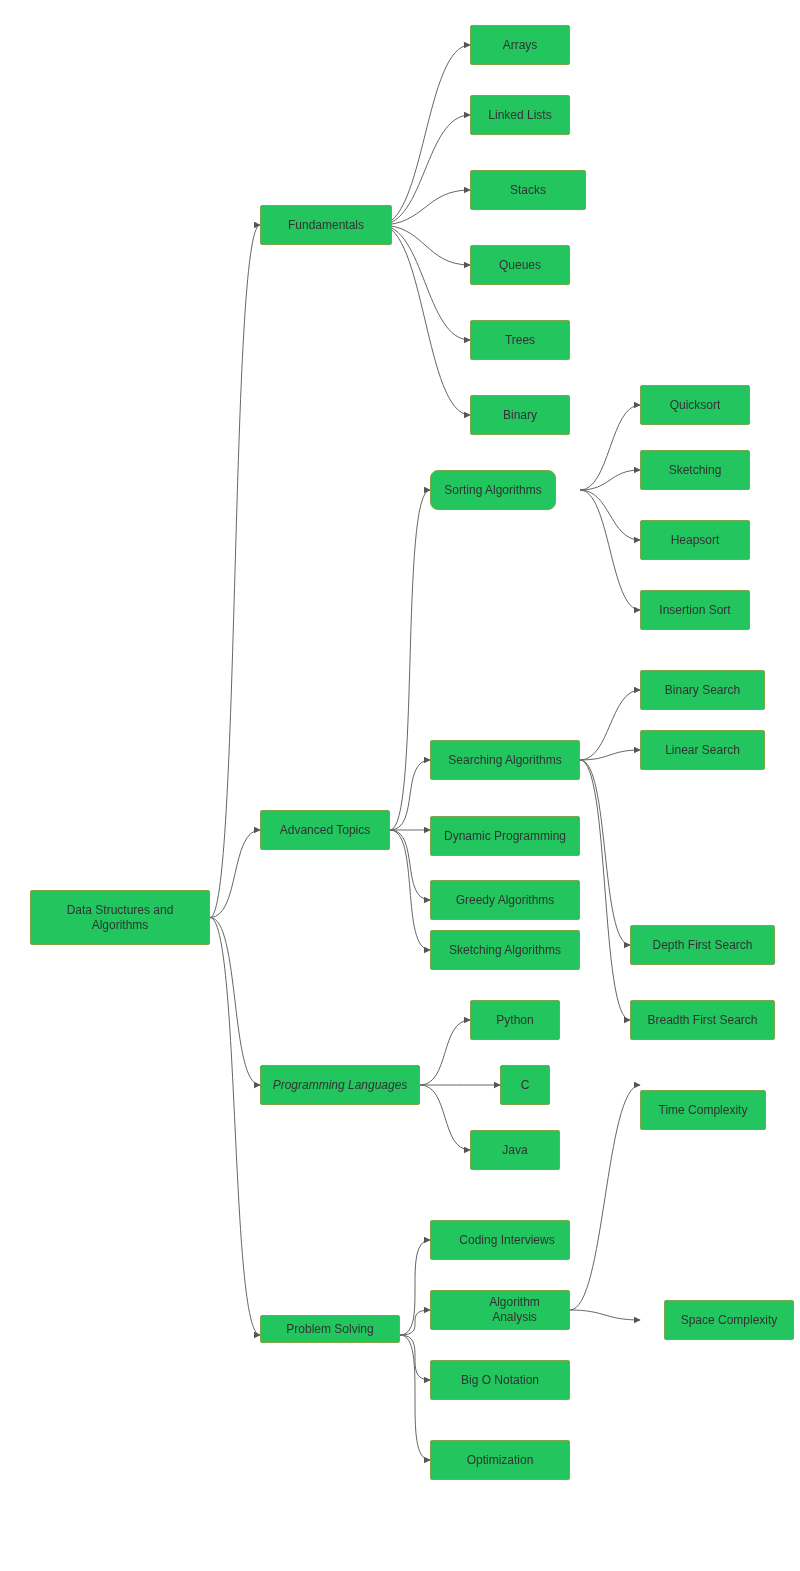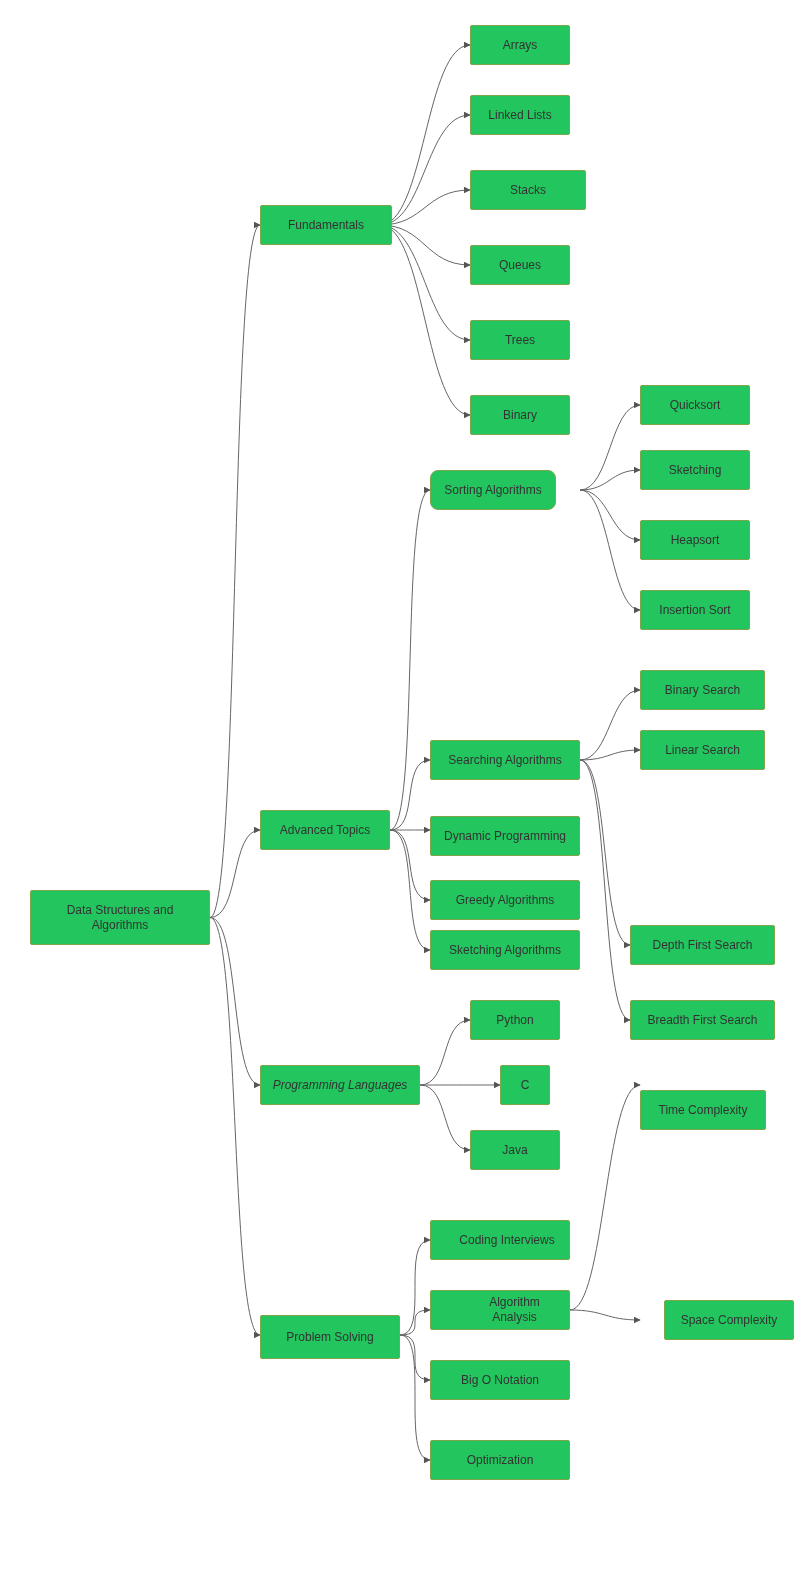--- a/index.html
+++ b/index.html
@@ -98,20 +98,20 @@
     <div class="node" style="left: 640px; top: 730px; width: 125px; height: 40px;">Linear Search</div>
     <div class="node" style="left: 630px; top: 925px; width: 145px; height: 40px;">Depth First Search</div>
     <div class="node" style="left: 630px; top: 1000px; width: 145px; height: 40px;">Breadth First Search</div>
     <div class="node" style="left: 430px; top: 816px; width: 150px; height: 40px;">Dynamic Programming</div>
     <div class="node" style="left: 430px; top: 880px; width: 150px; height: 40px;">Greedy Algorithms</div>
     <div class="node" style="left: 430px; top: 930px; width: 150px; height: 40px;">Sketching Algorithms</div>
     <div class="node" style="left: 260px; top: 1065px; width: 160px; height: 40px; font-style: italic;">Programming Languages</div>
     <div class="node" style="left: 470px; top: 1000px; width: 90px; height: 40px;">Python</div>
     <div class="node" style="left: 500px; top: 1065px; width: 50px; height: 40px;">C</div>
     <div class="node" style="left: 470px; top: 1130px; width: 90px; height: 40px;">Java</div>
-    <div class="node" style="left: 260px; top: 1315px; width: 140px; height: 44px;">Problem Solving</div>
+    <div class="node" style="left: 260px; top: 1315px; width: 140px; height: 28px;">Problem Solving</div>
     <div class="node" style="left: 430px; top: 1220px; width: 140px; height: 40px; padding-left: 20px;">Coding Interviews</div>
     <div class="node" style="left: 430px; top: 1290px; width: 140px; height: 40px; padding-left: 35px;">Algorithm Analysis</div>
     <div class="node" style="left: 430px; top: 1360px; width: 140px; height: 40px;">Big O Notation</div>
     <div class="node" style="left: 430px; top: 1440px; width: 140px; height: 40px;">Optimization</div>
     <div class="node" style="left: 640px; top: 1054px; width: 126px; height: 40px; margin-top: 36px;">Time Complexity</div>
     <div class="node" style="left: 640px; top: 1300px; width: 130px; height: 40px; margin-left: 24px;">Space Complexity</div>
   </div>
 
 </body></html>

